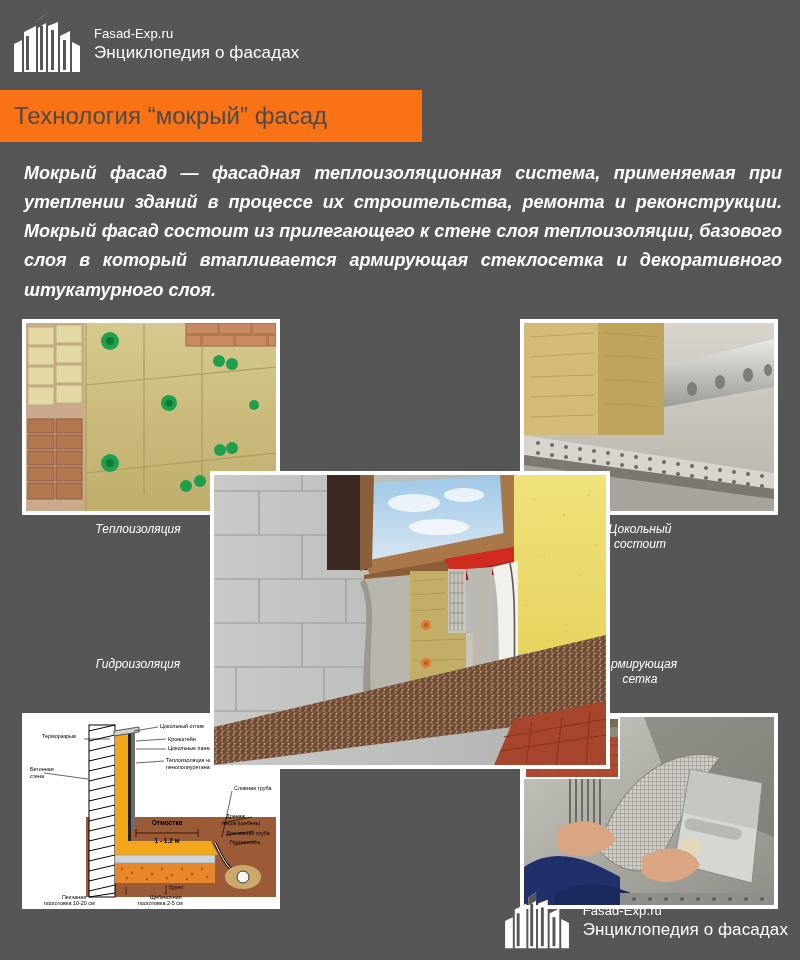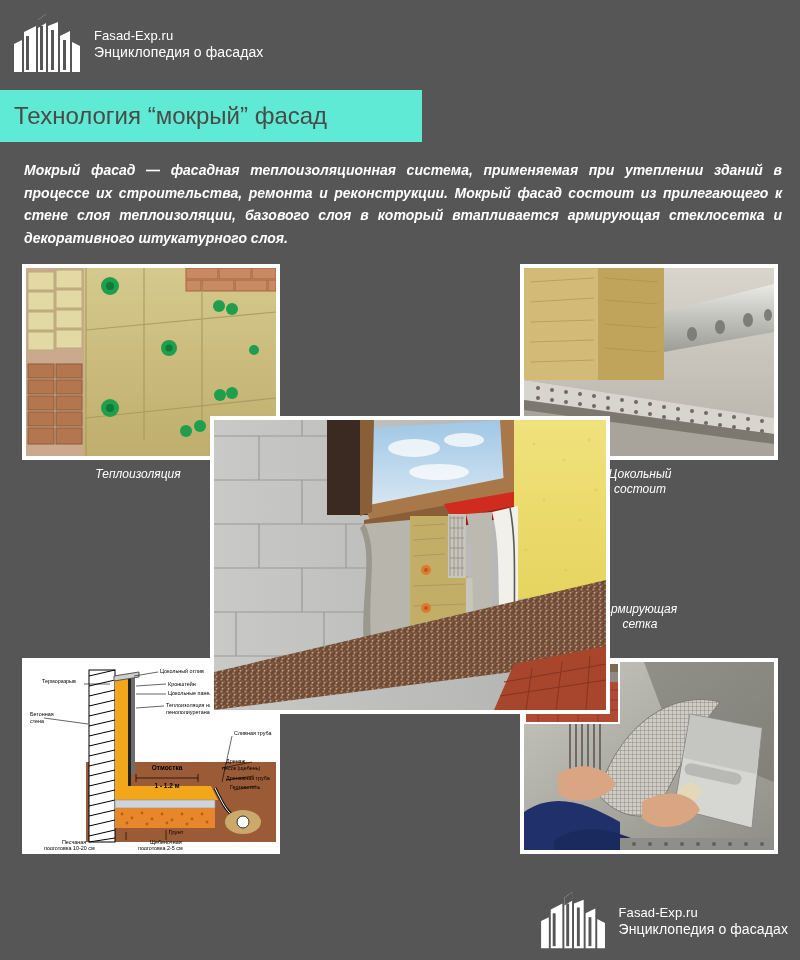--- a/index.html
+++ b/index.html
@@ -33,46 +33,46 @@
   }
   .logo-text {
     color: #ffffff;
     line-height: 1.28;
   }
   .logo-line1 {
     font-size: 13px;
     letter-spacing: .1px;
   }
   .logo-line2 {
-    font-size: 14px;
+    font-size: 17px;
     letter-spacing: .1px;
   }
 
   
   .title-bar {
     width: 422px;
     height: 52px;
-    background: #5eead4;
+    background: #f97316;
     display: flex;
     align-items: center;
     padding-left: 14px;
     box-sizing: border-box;
   }
   .title-bar h1 {
     margin: 0;
     font-size: 24px;
     font-weight: 400;
     color: #4a4a4a;
     white-space: nowrap;
   }
 
   
   .intro {
     color: #ffffff;
-    font-size: 14px;
+    font-size: 18px;
     font-style: italic;
     font-weight: 600;
     line-height: 1.62;
     text-align: justify;
     margin: 17px 18px 0 24px;
   }
 
   
   .content {
     position: relative;
@@ -663,20 +663,23 @@
 
   <div class="caption" id="cap-insulation">
     <span>Теплоизоляция</span>
   </div>
 
   <div class="caption" id="cap-baseprofile">
     <div>Цокольный</div>
     <div>состоит</div>
   </div>
 
+  <div class="caption" id="cap-waterproof">
+    <span>Гидроизоляция</span>
+  </div>
 
   <div class="caption" id="cap-mesh">
     <div>Армирующая</div>
     <div>сетка</div>
   </div>
 </div>
 
 <div class="footer">
   <div class="logo-mark">
     <svg viewBox="0 0 68 62" class="svgfill" aria-hidden="true">

